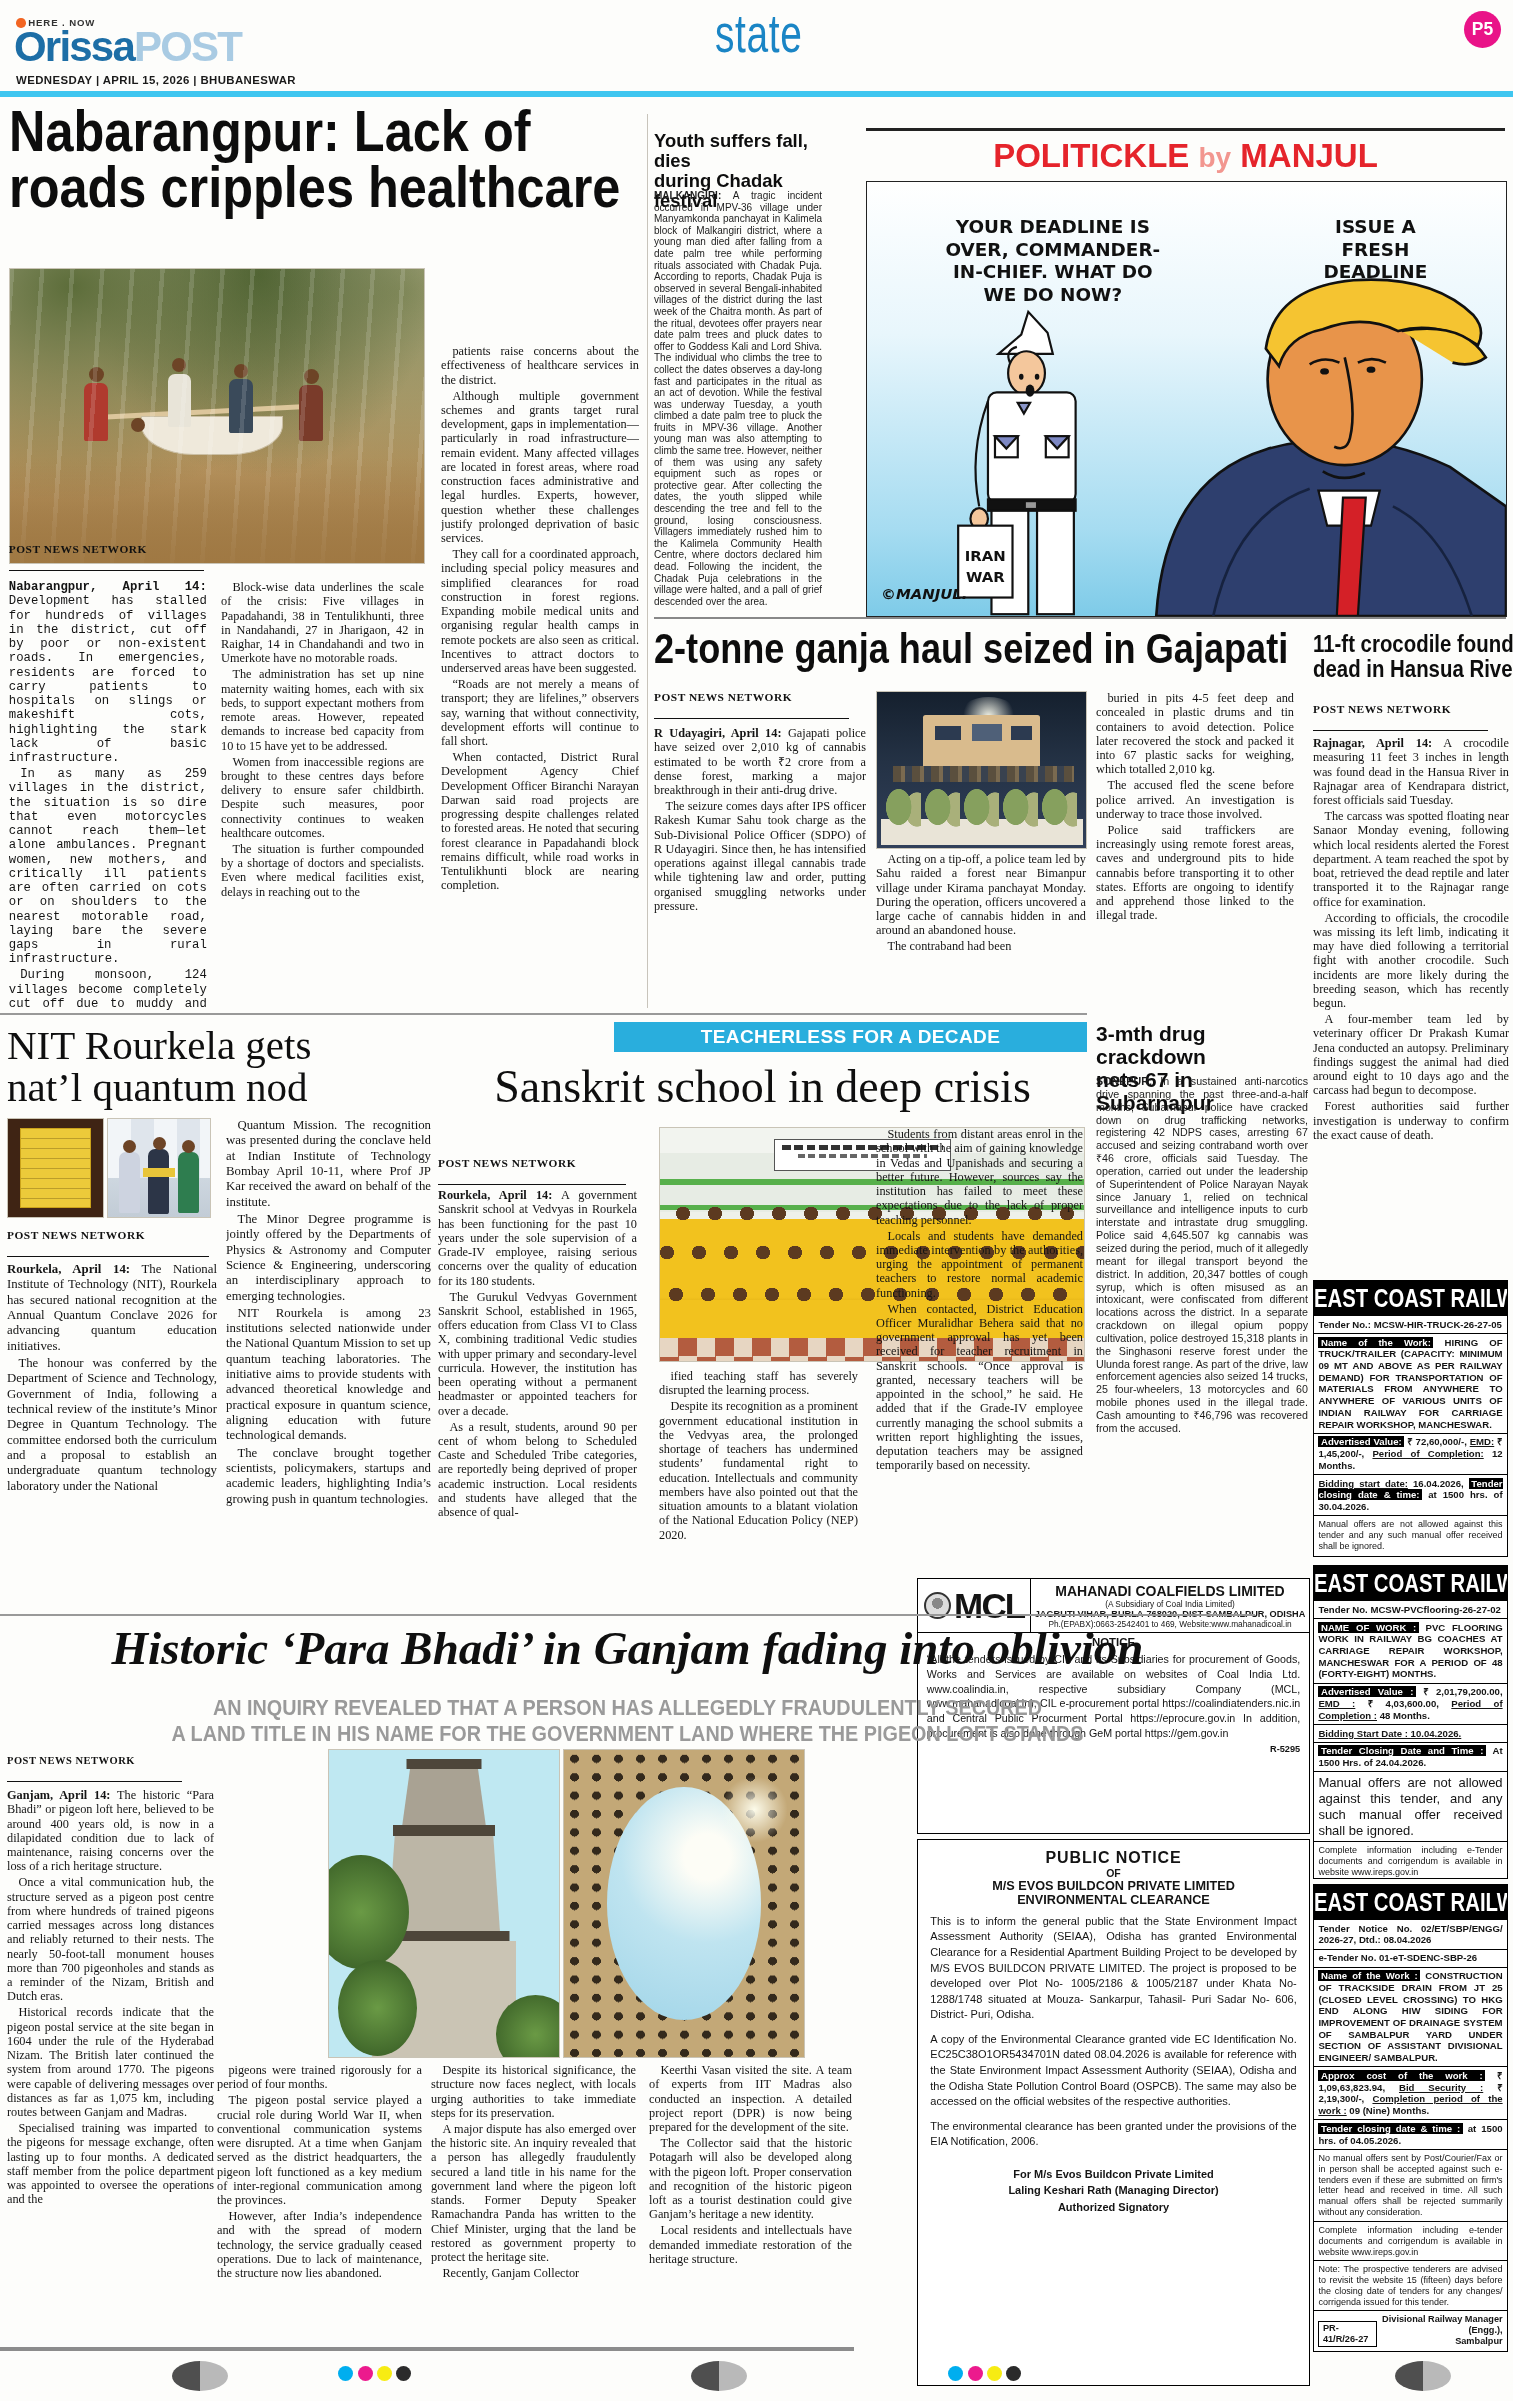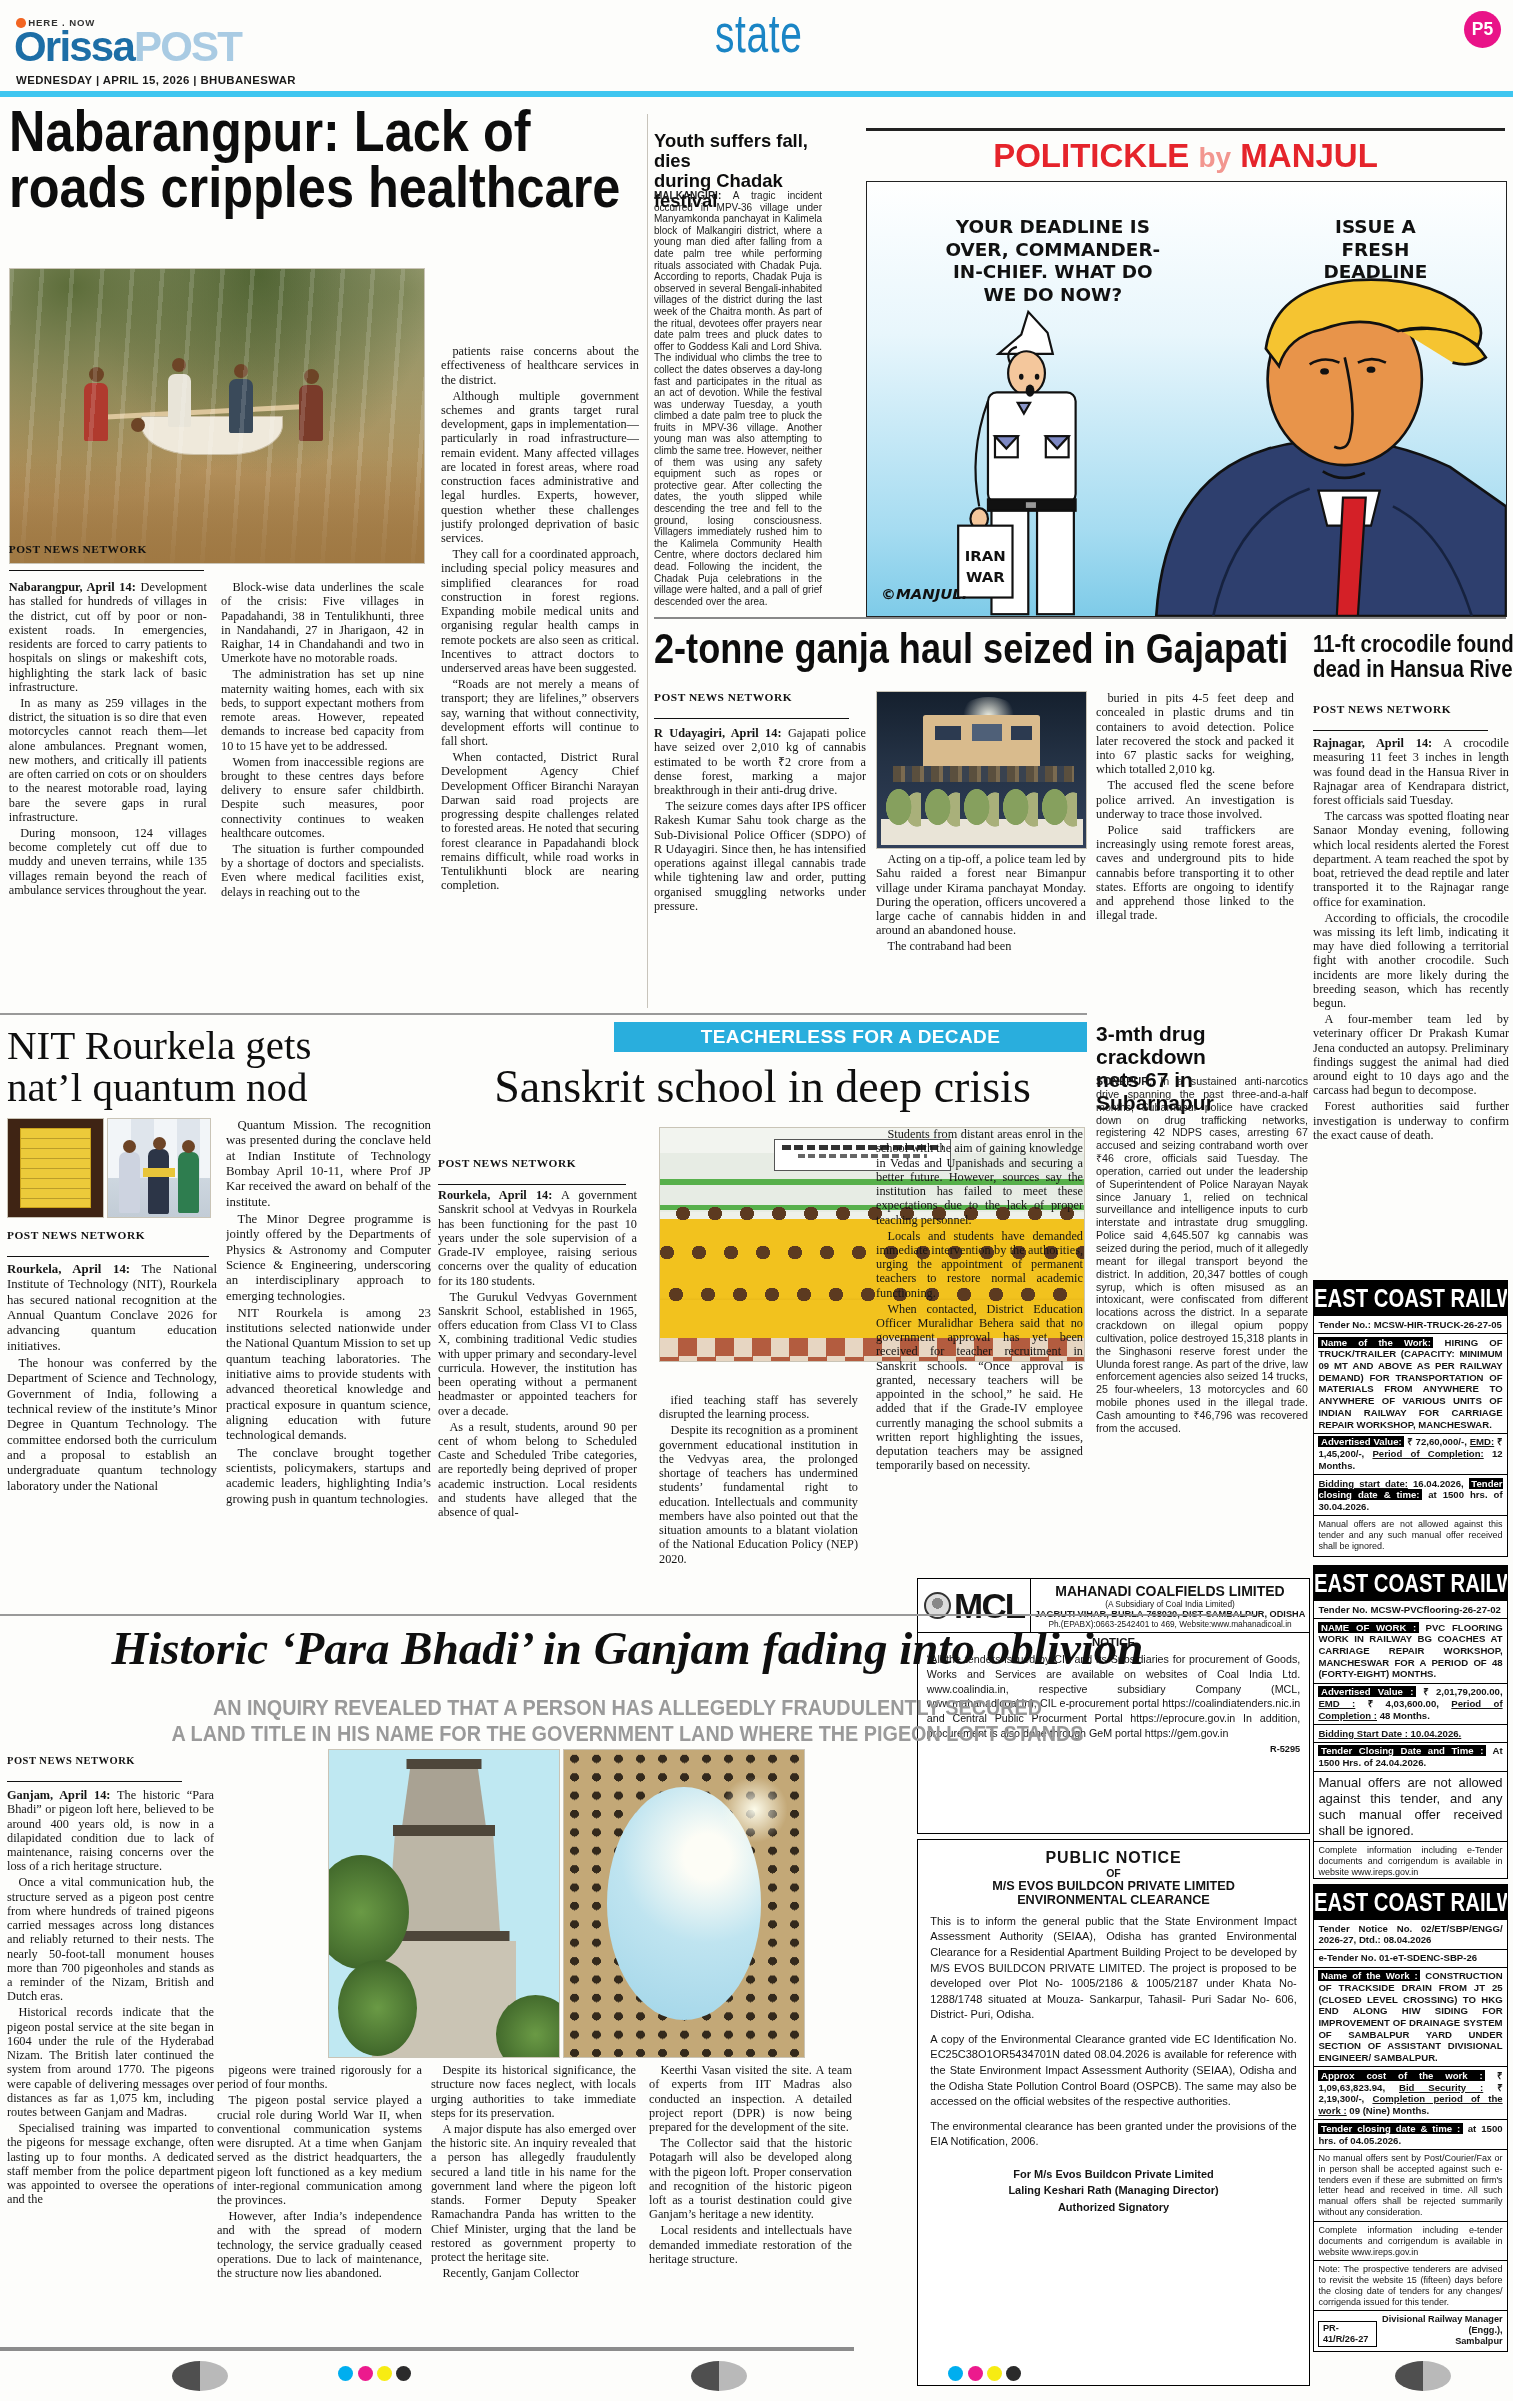--- a/index.html
+++ b/index.html
@@ -126,21 +126,21 @@
       <div class="fig" style="left:158px;top:105px;width:23px;height:53px;background:#e8e4d8;"></div>
       <div class="head" style="left:162px;top:89px;width:14px;height:14px;"></div>
       <div class="fig" style="left:219px;top:110px;width:24px;height:54px;background:#3a4a5a;"></div>
       <div class="head" style="left:224px;top:95px;width:14px;height:14px;"></div>
       <div class="fig" style="left:289px;top:116px;width:24.5px;height:56px;background:#7a3b2a;"></div>
       <div class="head" style="left:294px;top:100px;width:15px;height:15px;"></div>
       <div class="ripple"></div>
       <div class="abs" style="left:0;bottom:0;width:100%;height:105px;background:linear-gradient(180deg,rgba(170,130,75,0),rgba(160,120,66,.85));"></div>
     </div>
     <div class="abs pnn" style="left:8.8px;top:543px;width:195px;">POST NEWS NETWORK</div>
-    <div class="abs body-s" style="left:8.8px;top:580px;width:198px;height:431px;">
+    <div class="abs body-s" style="left:8.8px;top:580px;width:198px;height:431px;font-family:Liberation Mono, monospace;">
       <p class="first"><b class="lead">Nabarangpur, April 14:</b> <span>Development has stalled for hundreds of villages in the district, cut off by poor or non-existent roads. In emergencies, residents are forced to carry patients to hospitals on slings or makeshift cots, highlighting the stark lack of basic infrastructure.</span></p>
     <p>In as many as 259 villages in the district, the situation is so dire that even motorcycles cannot reach them—let alone ambulances. Pregnant women, new mothers, and critically ill patients are often carried on cots or on shoulders to the nearest motorable road, laying bare the severe gaps in rural infrastructure.</p>
         <p>During monsoon, 124 villages become completely cut off due to muddy and uneven terrains, while 135 villages remain beyond the reach of ambulance services throughout the year.</p>
       </div>
     <div class="abs body-s" style="left:221px;top:580px;width:203px;height:431px;">
         <p>Block-wise data underlines the scale of the crisis: Five villages in Papadahandi, 38 in Tentulikhunti, three in Nandahandi, 27 in Jharigaon, 42 in Raighar, 14 in Chandahandi and two in Umerkote have no motorable roads.</p>
         <p>The administration has set up nine maternity waiting homes, each with six beds, to support expectant mothers from remote areas. However, repeated demands to increase bed capacity from 10 to 15 have yet to be addressed.</p>
         <p>Women from inaccessible regions are brought to these centres days before delivery to ensure safer childbirth. Despite such measures, poor connectivity continues to weaken healthcare outcomes.</p>
         <p>The situation is further compounded by a shortage of doctors and specialists. Even where medical facilities exist, delays in reaching out to the</p>
       </div>
@@ -330,21 +330,21 @@
       <div class="crowd" style="left:0;top:75px;width:100%;height:68px;background-position:7px 0;"></div>
       <div class="crowd" style="left:0;top:114px;width:100%;height:75px;background-position:23px 0;"></div>
       <div class="crowd" style="left:0;top:156px;width:100%;height:58px;background-position:0 0;"></div>
       <div class="floorchk" style="left:0;bottom:0;width:100%;height:23px;"></div>
     </div>
     <div class="abs body-s" style="left:438px;top:1188px;width:199px;height:480px;">
       <p class="first"><b class="lead">Rourkela, April 14:</b> <span>A government Sanskrit school at Vedvyas in Rourkela has been functioning for the past 10 years under the sole supervision of a Grade-IV employee, raising serious concerns over the quality of education for its 180 students.</span></p>
     <p>The Gurukul Vedvyas Government Sanskrit School, established in 1965, offers education from Class VI to Class X, combining traditional Vedic studies with upper primary and secondary-level curricula. However, the institution has been operating without a permanent headmaster or appointed teachers for over a decade.</p>
         <p>As a result, students, around 90 per cent of whom belong to Scheduled Caste and Scheduled Tribe categories, are reportedly being deprived of proper academic instruction. Local residents and students have alleged that the absence of qual-</p>
       </div>
-    <div class="abs body-s" style="left:659px;top:1369px;width:199px;height:300px;margin-top:24px;">
+    <div class="abs body-s" style="left:659px;top:1369px;width:199px;height:300px;">
         <p>ified teaching staff has severely disrupted the learning process.</p>
         <p>Despite its recognition as a prominent government educational institution in the Vedvyas area, the prolonged shortage of teachers has undermined students’ fundamental right to education. Intellectuals and community members have also pointed out that the situation amounts to a blatant violation of the National Education Policy (NEP) 2020.</p>
       </div>
     <div class="abs body-s" style="left:876px;top:1127px;width:207px;height:543px;">
         <p>Students from distant areas enrol in the school with the aim of gaining knowledge in Vedas and Upanishads and securing a better future. However, sources say the institution has failed to meet these expectations due to the lack of proper teaching personnel.</p>
         <p>Locals and students have demanded immediate intervention by the authorities, urging the appointment of permanent teachers to restore normal academic functioning.</p>
         <p>When contacted, District Education Officer Muralidhar Behera said that no government approval has yet been received for teacher recruitment in Sanskrit schools. “Once approval is granted, necessary teachers will be appointed in the school,” he said. He added that if the Grade-IV employee currently managing the school submits a written report highlighting the issues, deputation teachers may be assigned temporarily based on necessity.</p>
       </div>
   </section>
 

